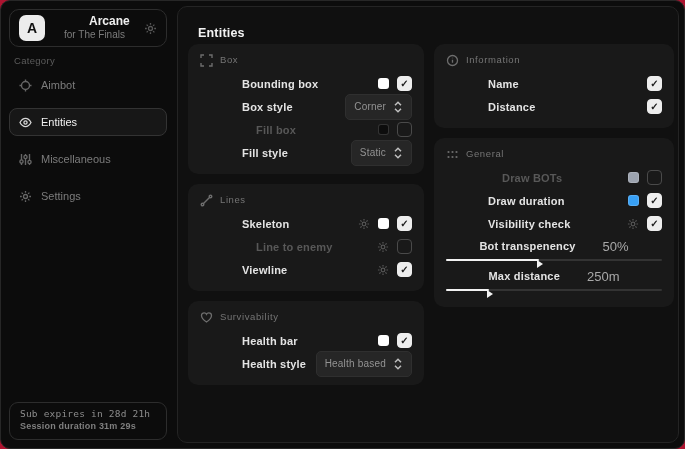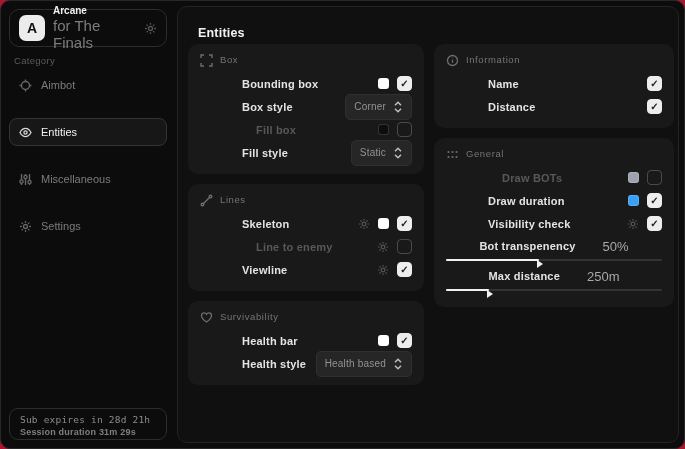--- a/index.html
+++ b/index.html
@@ -21,38 +21,38 @@
     position:absolute; left:8px; top:8px; width:158px; height:38px;
     border:1px solid #2d2d2d; border-radius:10px;
     display:flex; align-items:center; padding:0 9px; gap:8px;
   }
   .logo {
     width:26px; height:26px; border-radius:7px; background:#ececec;
     display:flex; align-items:center; justify-content:center;
     color:#111; font-weight:800; font-size:14px; flex:0 0 auto;
   }
   .brand-text { flex:1; line-height:1.15; }
-  .brand-name { font-size:10px; font-weight:700; color:#f0f0f0; }
-  .brand-sub  { font-size:15px; color:#7d7d7d; }
+  .brand-name { font-size:12px; font-weight:700; color:#f0f0f0;margin-left:36px; }
+  .brand-sub  { font-size:10px; color:#7d7d7d;text-align:center; }
   .brand-gear { color:#565656; display:flex; }
 
   .cat-label { position:absolute; left:13px; top:54px; font-size:9.5px; color:#5c5c5c; letter-spacing:.3px; }
 
-  .nav { position:absolute; left:8px; top:70px; right:8px; display:flex; flex-direction:column; gap:19px; }
+  .nav { position:absolute; left:8px; top:70px; right:8px; display:flex; flex-direction:column; gap:9px; }
   .nav-item {
     height:28px; display:flex; align-items:center; gap:9px;
     padding:0 9px; border-radius:8px; border:1px solid transparent;
     color:#7c7c7c; font-size:11px; cursor:pointer;
   }
   .nav-item .nico { display:flex; color:#666; }
   .nav-item.active { background:#171717; border-color:#333; color:#f2f2f2; }
   .nav-item.active .nico { color:#d8d8d8; }
 
   .sub-box {
-    position:absolute; left:8px; right:8px; bottom:8px; height:32px;
+    position:absolute; left:8px; right:8px; bottom:8px; height:38px;
     border:1px solid #2d2d2d; border-radius:9px;
     padding:5px 10px;
   }
   .sub-line1 { font-family:"DejaVu Sans Mono", monospace; font-size:9.5px; color:#8c8c8c; letter-spacing:.2px; }
   .sub-line2 { font-size:9px; font-weight:700; color:#7f7f7f; margin-top:2px; letter-spacing:.2px; }
 
   
   .main {
     position:absolute; left:176px; top:5px; right:5px; bottom:5px;
     background:#101010; border:1px solid #242424; border-radius:10px;

